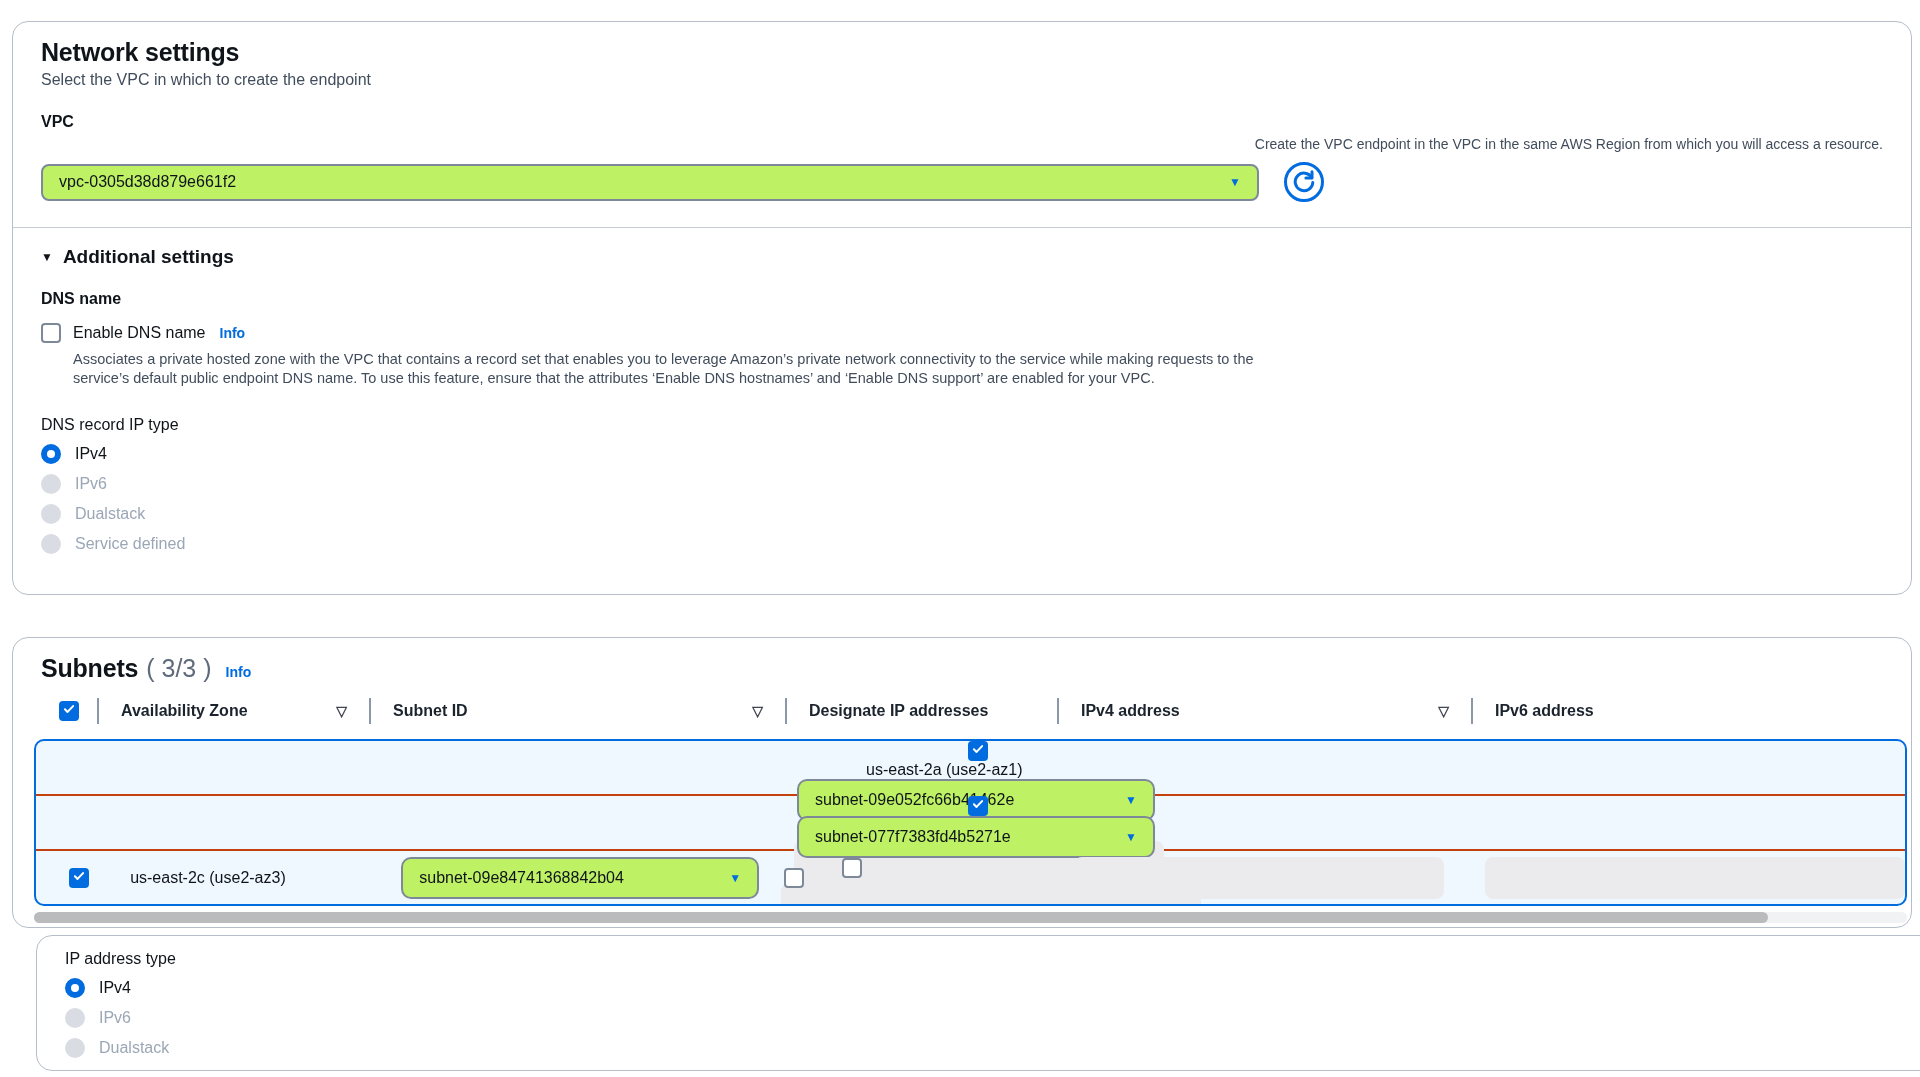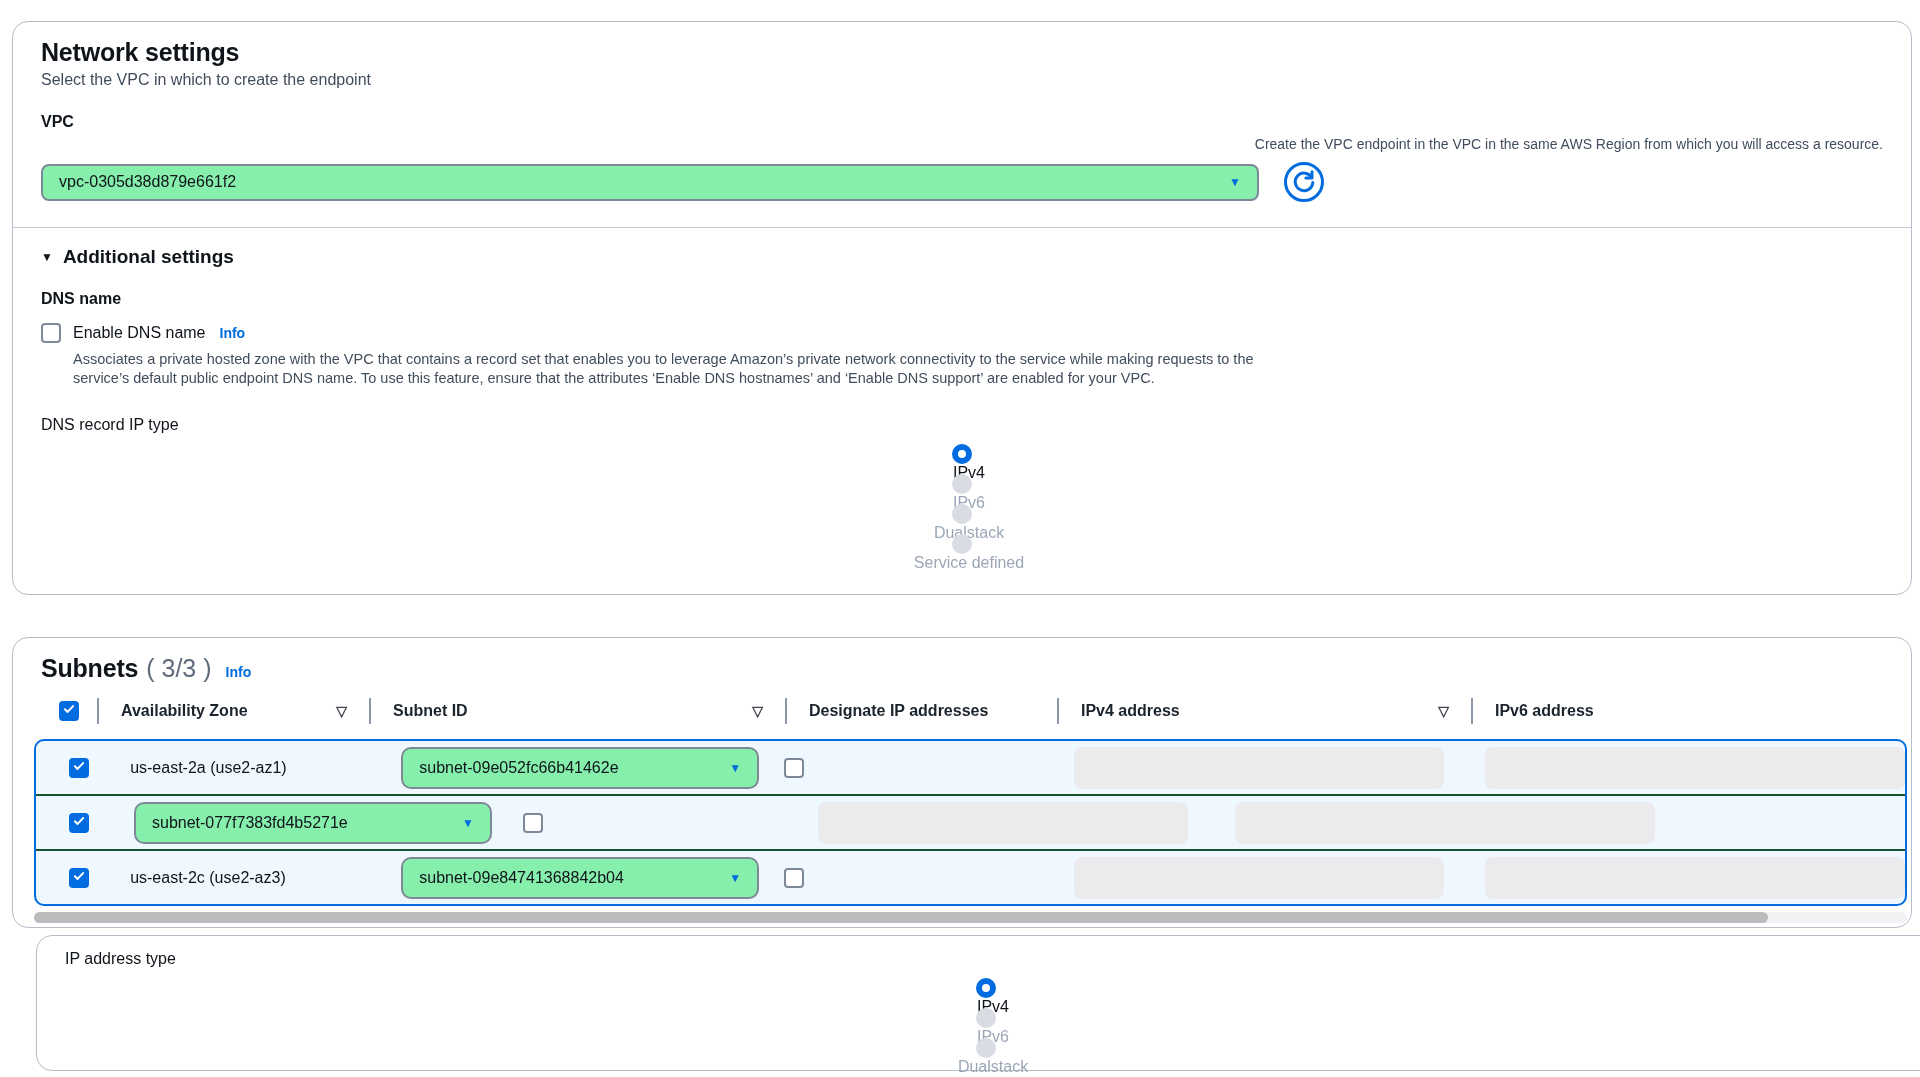--- a/index.html
+++ b/index.html
@@ -15,21 +15,21 @@
   .card2{margin-top:42px;height:291px;padding:0;overflow:hidden;}
   .card3{margin-top:7px;height:136px;padding:0 28px;margin-left:36px;}
 
   .h1{font-size:25px;font-weight:700;line-height:29px;margin-top:16px;letter-spacing:-.2px;}
   .subtitle{font-size:16px;color:#414d5c;margin-top:4px;}
   .field-label{font-size:16px;font-weight:700;margin-top:24px;}
   .field-desc{font-size:14px;color:#414d5c;margin-top:5px;text-align:right;}
 
   .select-row{display:flex;align-items:center;gap:24px;margin-top:9px;}
   .select{
-    box-sizing:border-box;border:2px solid #7d8998;border-radius:8px;background:#86efac;
+    box-sizing:border-box;border:2px solid #7d8998;border-radius:8px;background:#bef264;
     display:flex;align-items:center;justify-content:space-between;
     height:37px;padding:0 16px;font-size:16px;cursor:pointer;
   }
   .vpc-select{width:1218px;}
   .caret{color:#006ce0;font-size:12px;line-height:1;}
   .refresh-btn{background:none;border:none;padding:0;cursor:pointer;width:42px;height:42px;}
 
   .divider{border:none;border-top:1px solid #c6cbd2;margin:24px -28px 0 -28px;}
 
   .expand-header{display:flex;align-items:center;gap:10px;margin-top:18px;cursor:pointer;}
@@ -42,21 +42,21 @@
 
   .check-row{display:flex;align-items:center;margin-top:15px;}
   .check-label{font-size:16px;margin-left:12px;}
   .info-link{font-size:14px;font-weight:700;color:#006ce0;text-decoration:none;margin-left:14px;}
   .para{font-size:14.5px;line-height:19px;color:#414d5c;margin:7px 0 0 32px;width:1195px;}
 
   .group-label{font-size:16px;font-weight:400;}
   .mt28{margin-top:28px;}
   .mt14{margin-top:14px;}
   .radio-group{margin-top:2px;}
-  .option-row{display:flex;align-items:center;height:20px;margin-top:10px;font-size:16px;flex-direction:column;}
+  .option-row{display:flex;align-items:center;height:20px;margin-top:10px;font-size:16px;}
   .radio{width:20px;height:20px;border-radius:50%;box-sizing:border-box;flex:none;}
   .radio.selected{border:6px solid #006ce0;background:#fff;}
   .radio.disabled{background:#d9dde3;}
   .opt-label{margin-left:14px;}
   .opt-label.dis{color:#9ba7b6;}
 
   .subnets-header{display:flex;align-items:baseline;padding:16px 28px 0 28px;margin-bottom:8px;}
   .subnets-title{font-size:25px;font-weight:700;letter-spacing:-.2px;}
   .subnets-count{font-size:25px;color:#5f6b7a;margin-left:8px;}
   .subnets-info{margin-left:14px;}
@@ -74,21 +74,21 @@
   .thead .cell:not(.c1)::before{
     content:"";position:absolute;left:0;top:7px;bottom:7px;width:2px;background:#8c98a7;
   }
   .sort-icon{margin-left:auto;margin-right:22px;font-size:14px;color:#424650;cursor:pointer;}
 
   .rows{
     margin:0 4px 0 21px;border:2px solid #006ce0;border-radius:10px;
     background:#f0f8ff;overflow:hidden;
   }
   .row{display:flex;align-items:center;height:53px;padding-left:15px;}
-  .row:not(:last-child){border-bottom:2px solid #14532d;}
+  .row:not(:last-child){border-bottom:2px solid #c2410c;flex-direction:column;}
   .row .cell{font-size:16px;}
   .row .c2{padding-left:24px;}
   .subnet-select{margin-left:27px;width:358px;height:42px;border-radius:10px;flex:none;}
   .dis-input{height:42px;background:#ebebee;border-radius:8px;flex:none;}
   .ipv4-input{margin-left:23px;width:370px;}
   .ipv6-input{margin-left:26px;width:420px;}
 
   .scrollbar{margin:6px 4px 0 21px;height:11px;background:#f1f2f3;border-radius:6px;position:relative;}
   .scrollbar .thumb{position:absolute;left:0;top:0;height:11px;width:92.6%;background:#b9bbbd;border-radius:6px;cursor:pointer;}
 </style>

